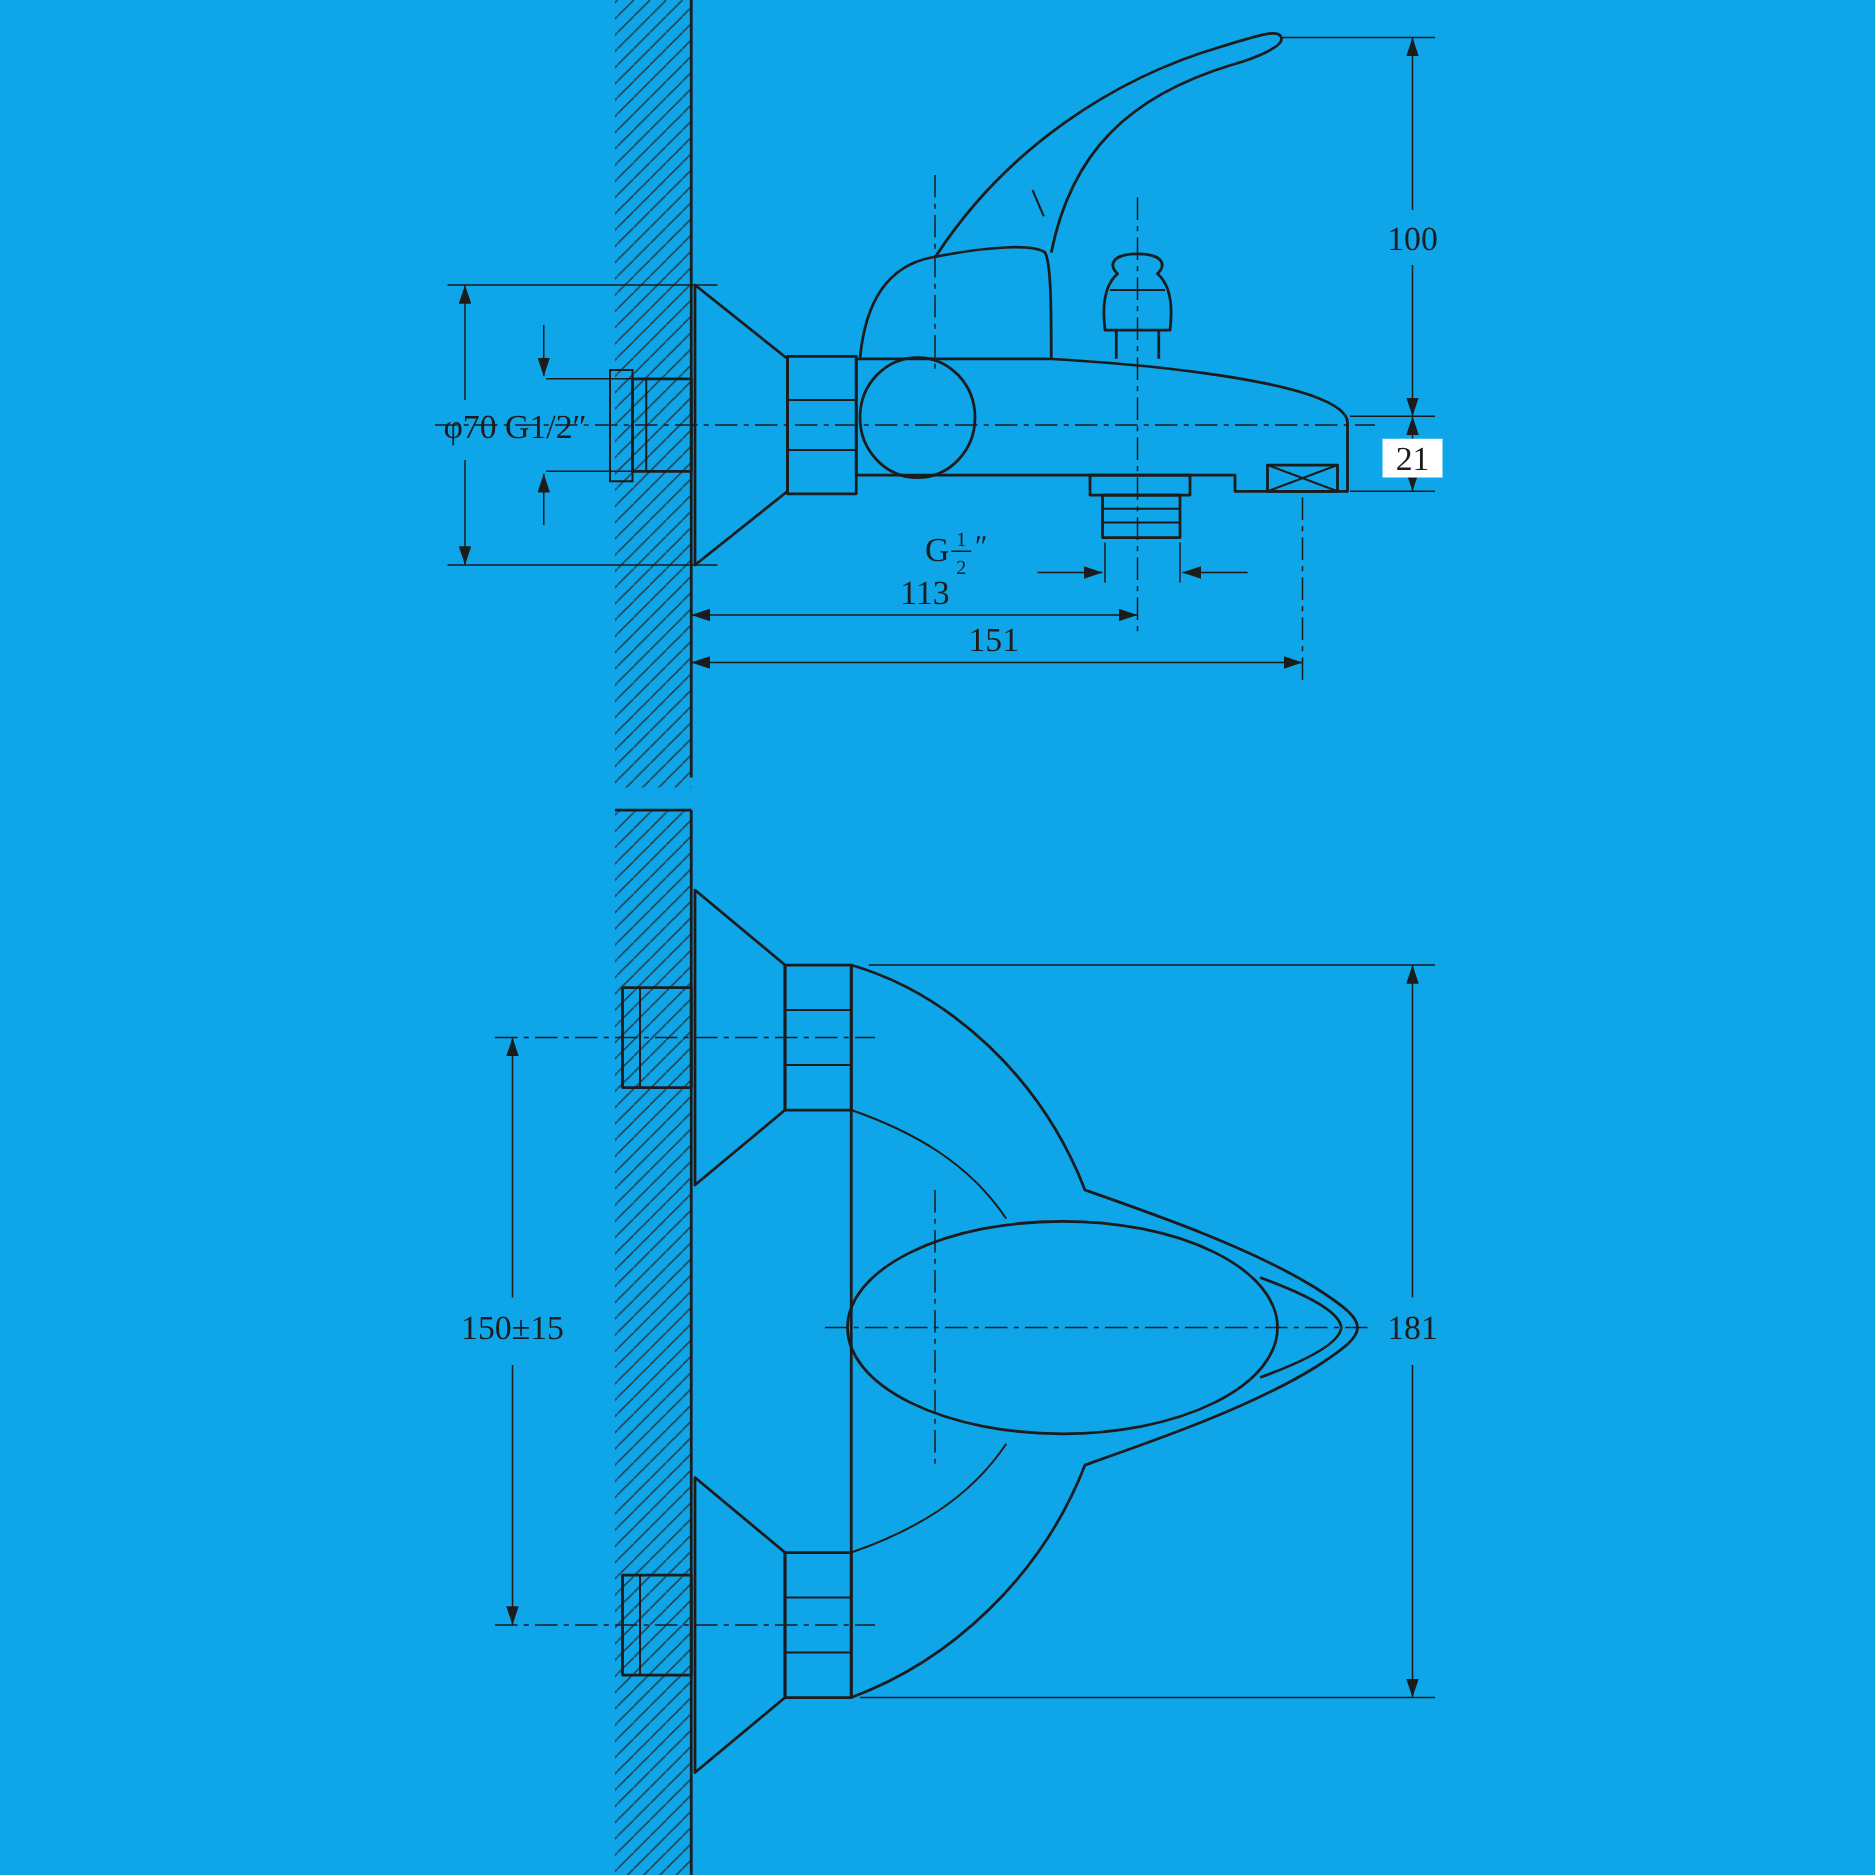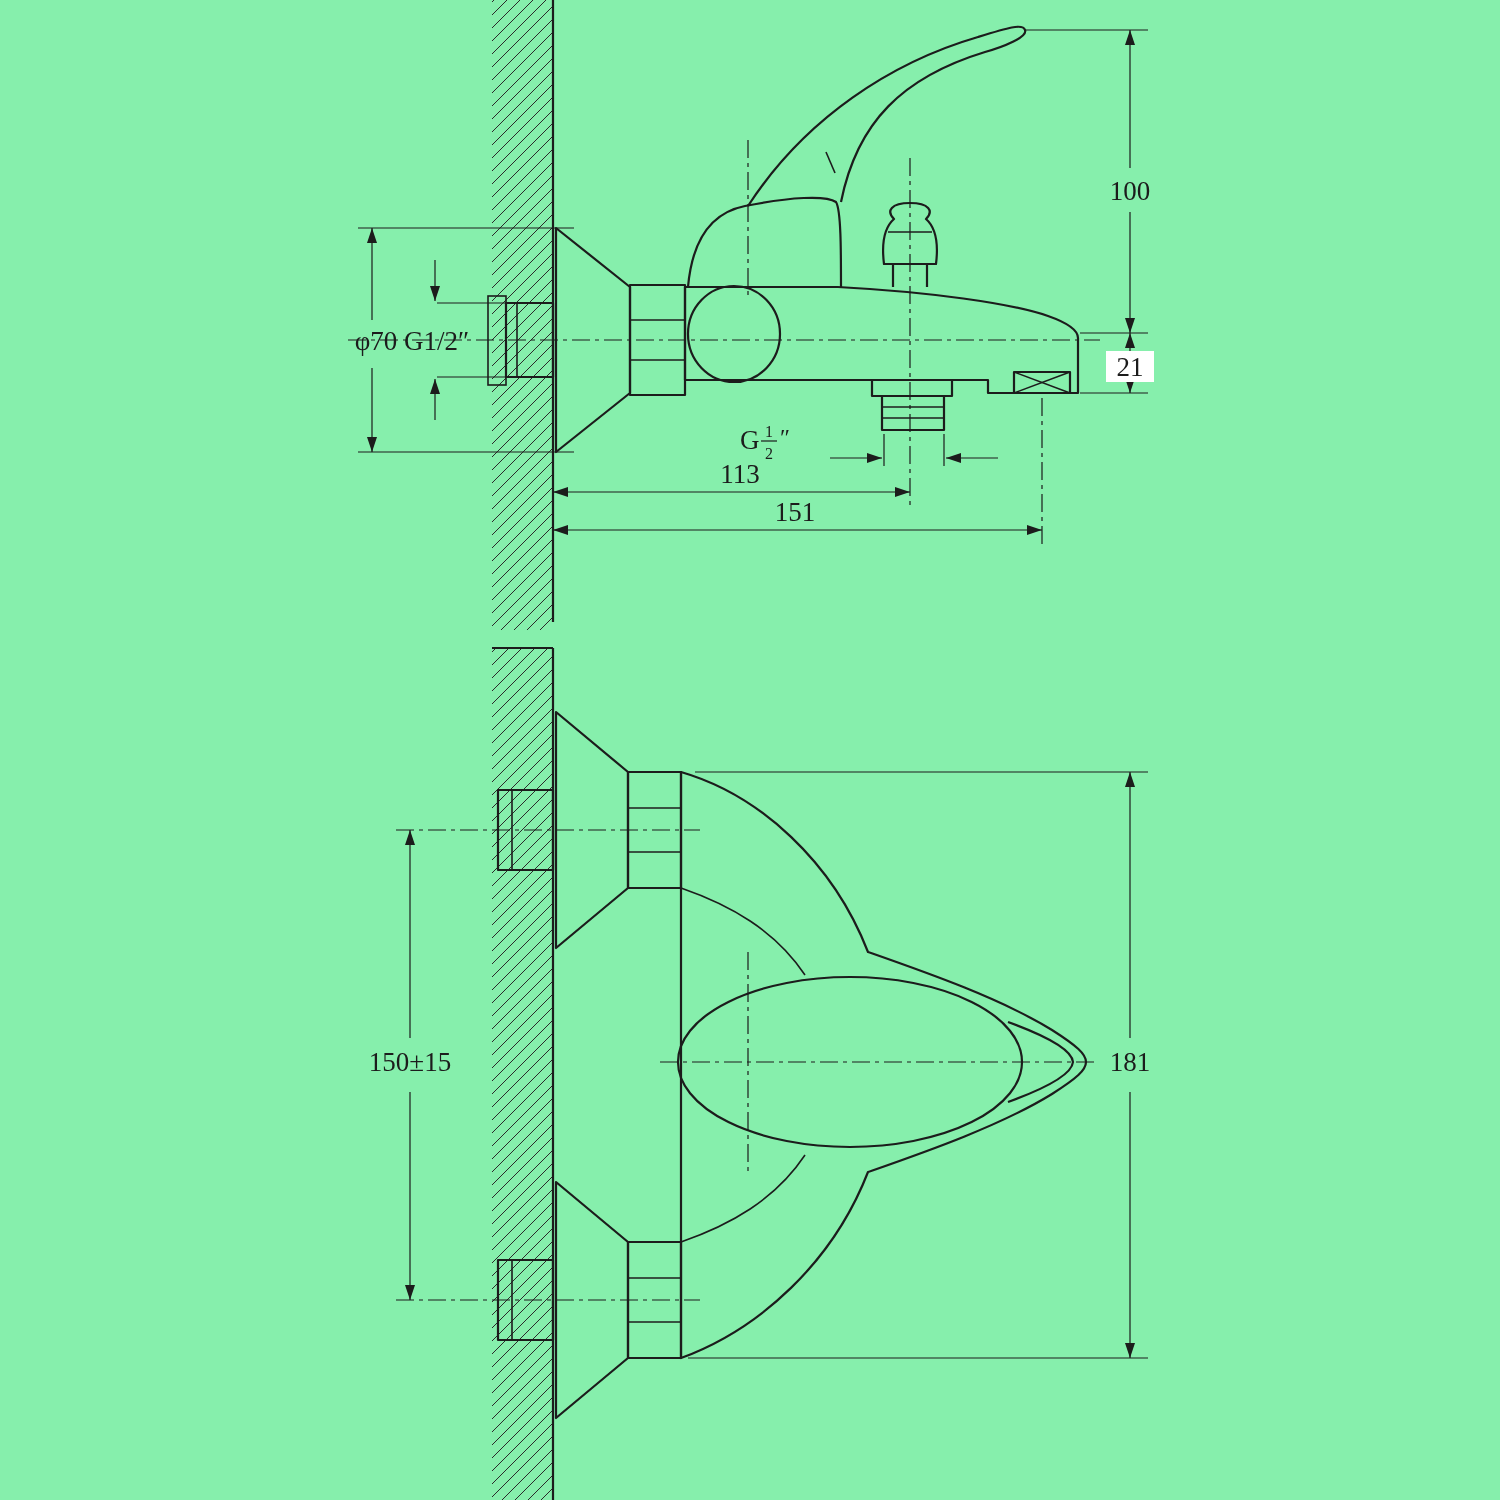--- a/index.html
+++ b/index.html
@@ -1,16 +1,16 @@
 <!DOCTYPE html>
 <html><head>
 <meta charset="utf-8">
 <style>
   html,body{margin:0;padding:0;background:#ffffff;}
-  .page{width:1500px;height:1500px;background:#86efac;position:relative;}
+  .page{width:1500px;height:1500px;background:#0ea5e9;position:relative;}
   svg{display:block}
   .obj{fill:none;stroke:#1c1c1c;stroke-width:2.2;stroke-linejoin:round;stroke-linecap:butt;}
   .det{fill:none;stroke:#1c1c1c;stroke-width:1.6;}
   .dim{fill:none;stroke:#1c1c1c;stroke-width:1.2;}
   .cl{fill:none;stroke:#1c1c1c;stroke-width:1.2;stroke-dasharray:18 5 4 5;}
   .hatchline{stroke:#2a2a2a;stroke-width:1;}
   .dimtext{font-family:"Liberation Serif","DejaVu Serif",serif;font-size:27px;fill:#1c1c1c;}
   .fractext{font-family:"Liberation Serif","DejaVu Serif",serif;font-size:16px;fill:#1c1c1c;}
   .primetext{font-family:"Liberation Serif","DejaVu Serif",serif;font-size:24px;fill:#1c1c1c;}
   .mid{text-anchor:middle;}

